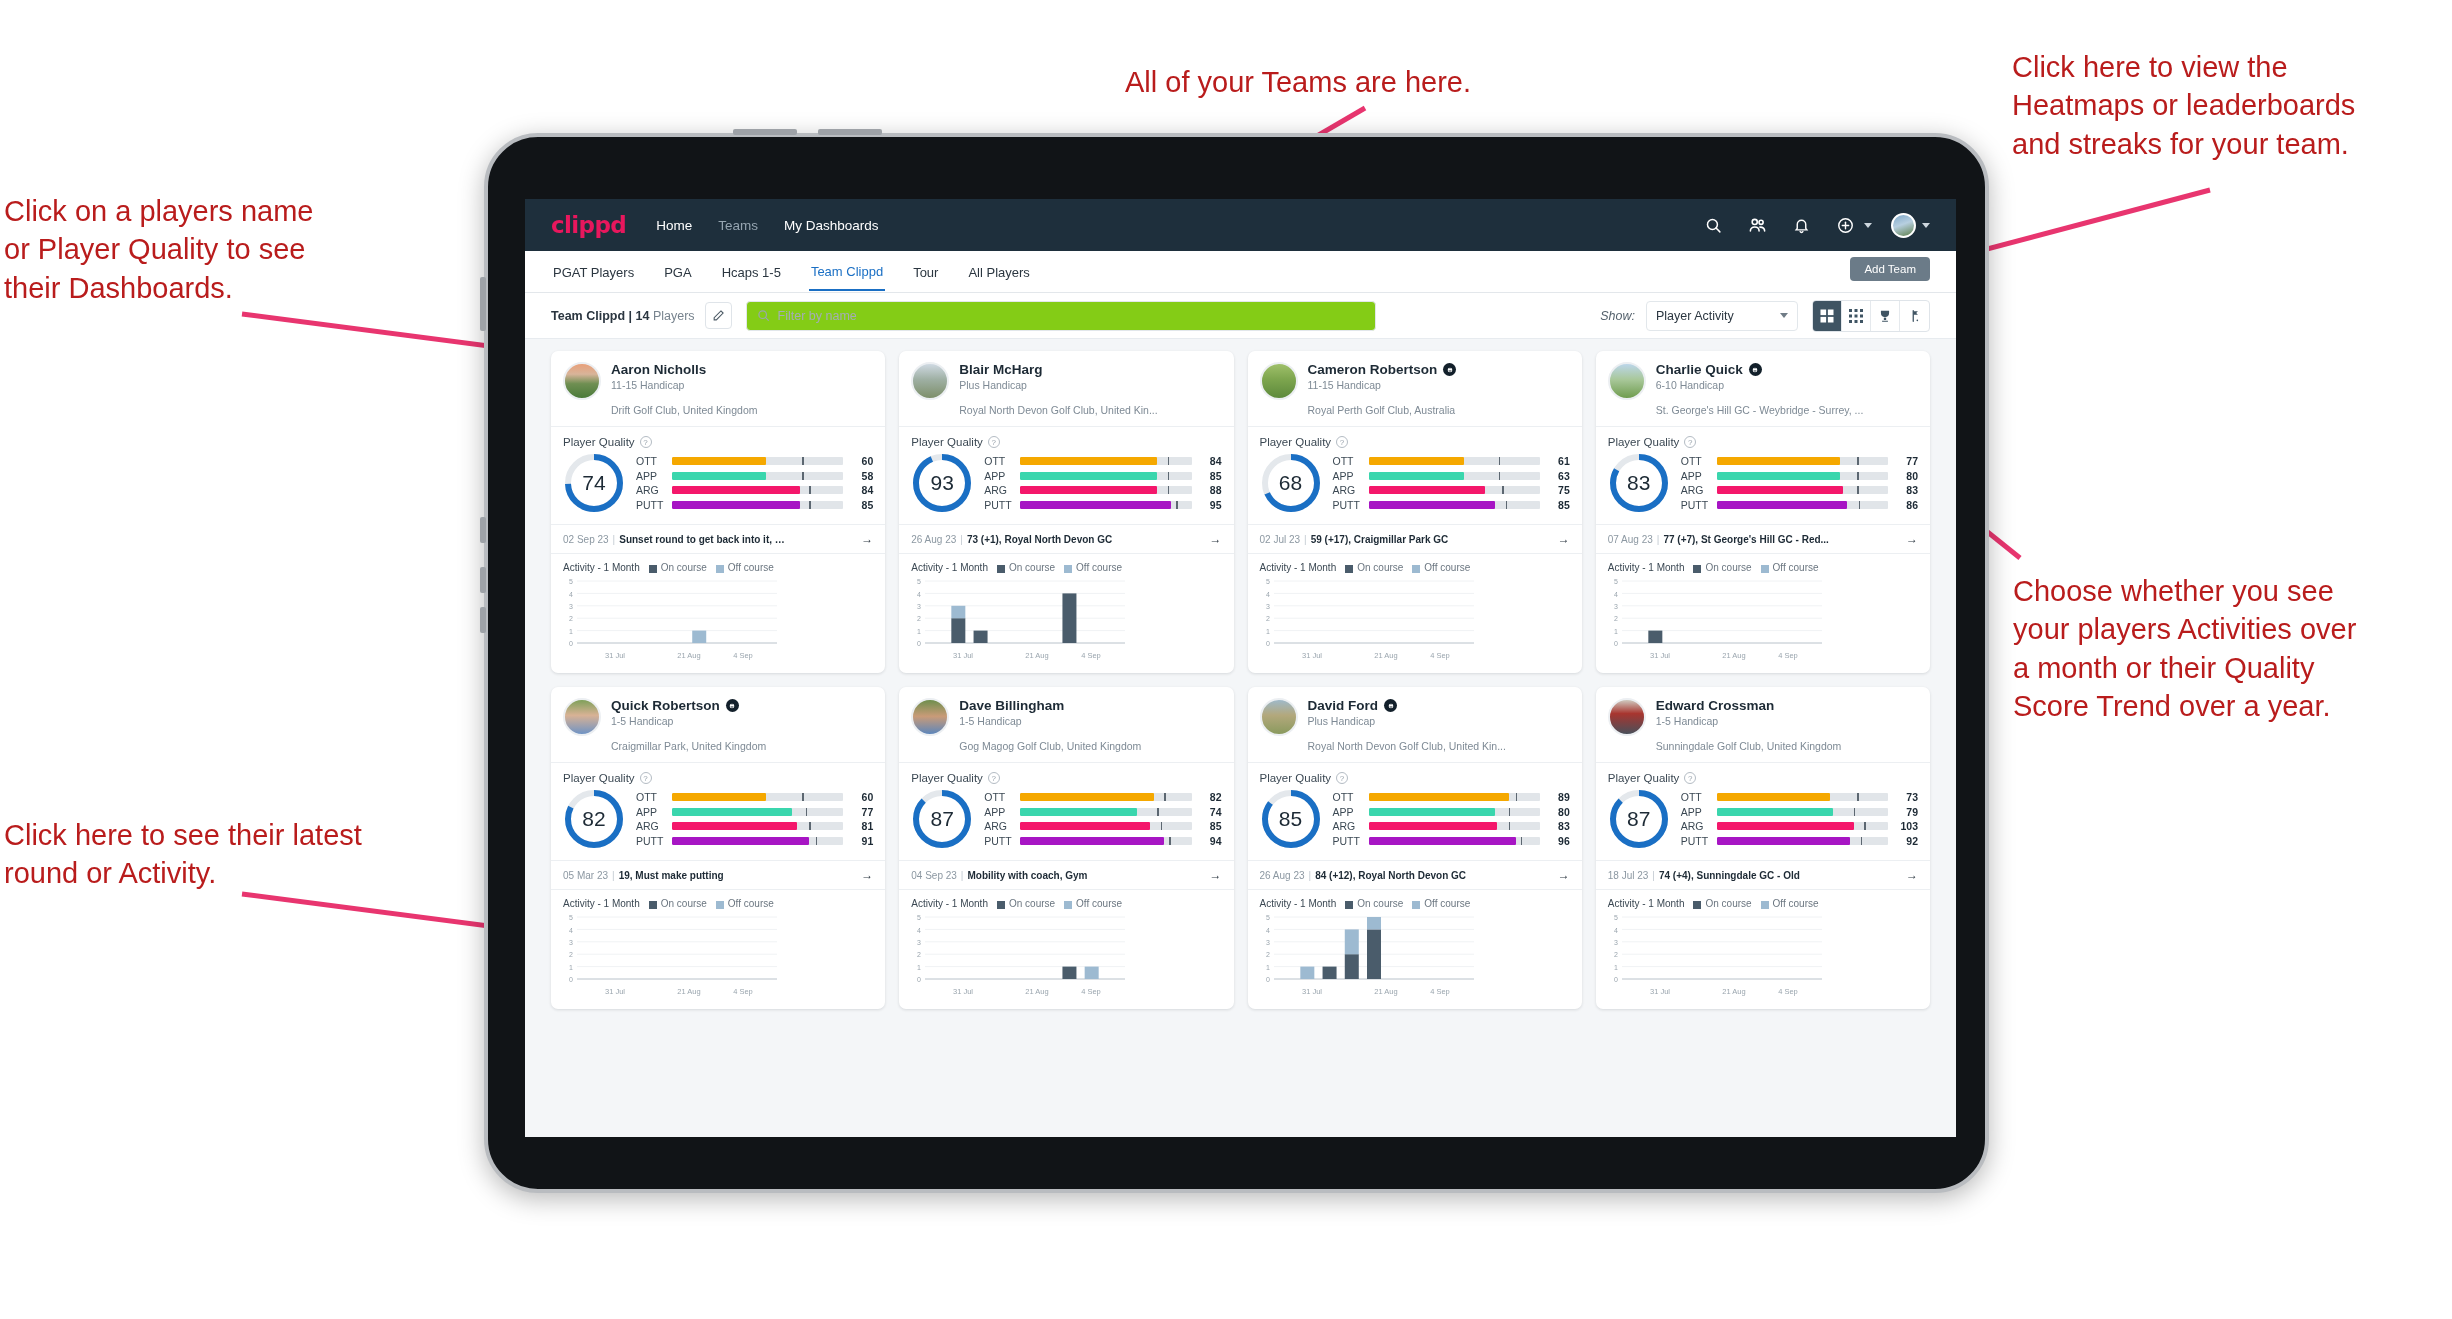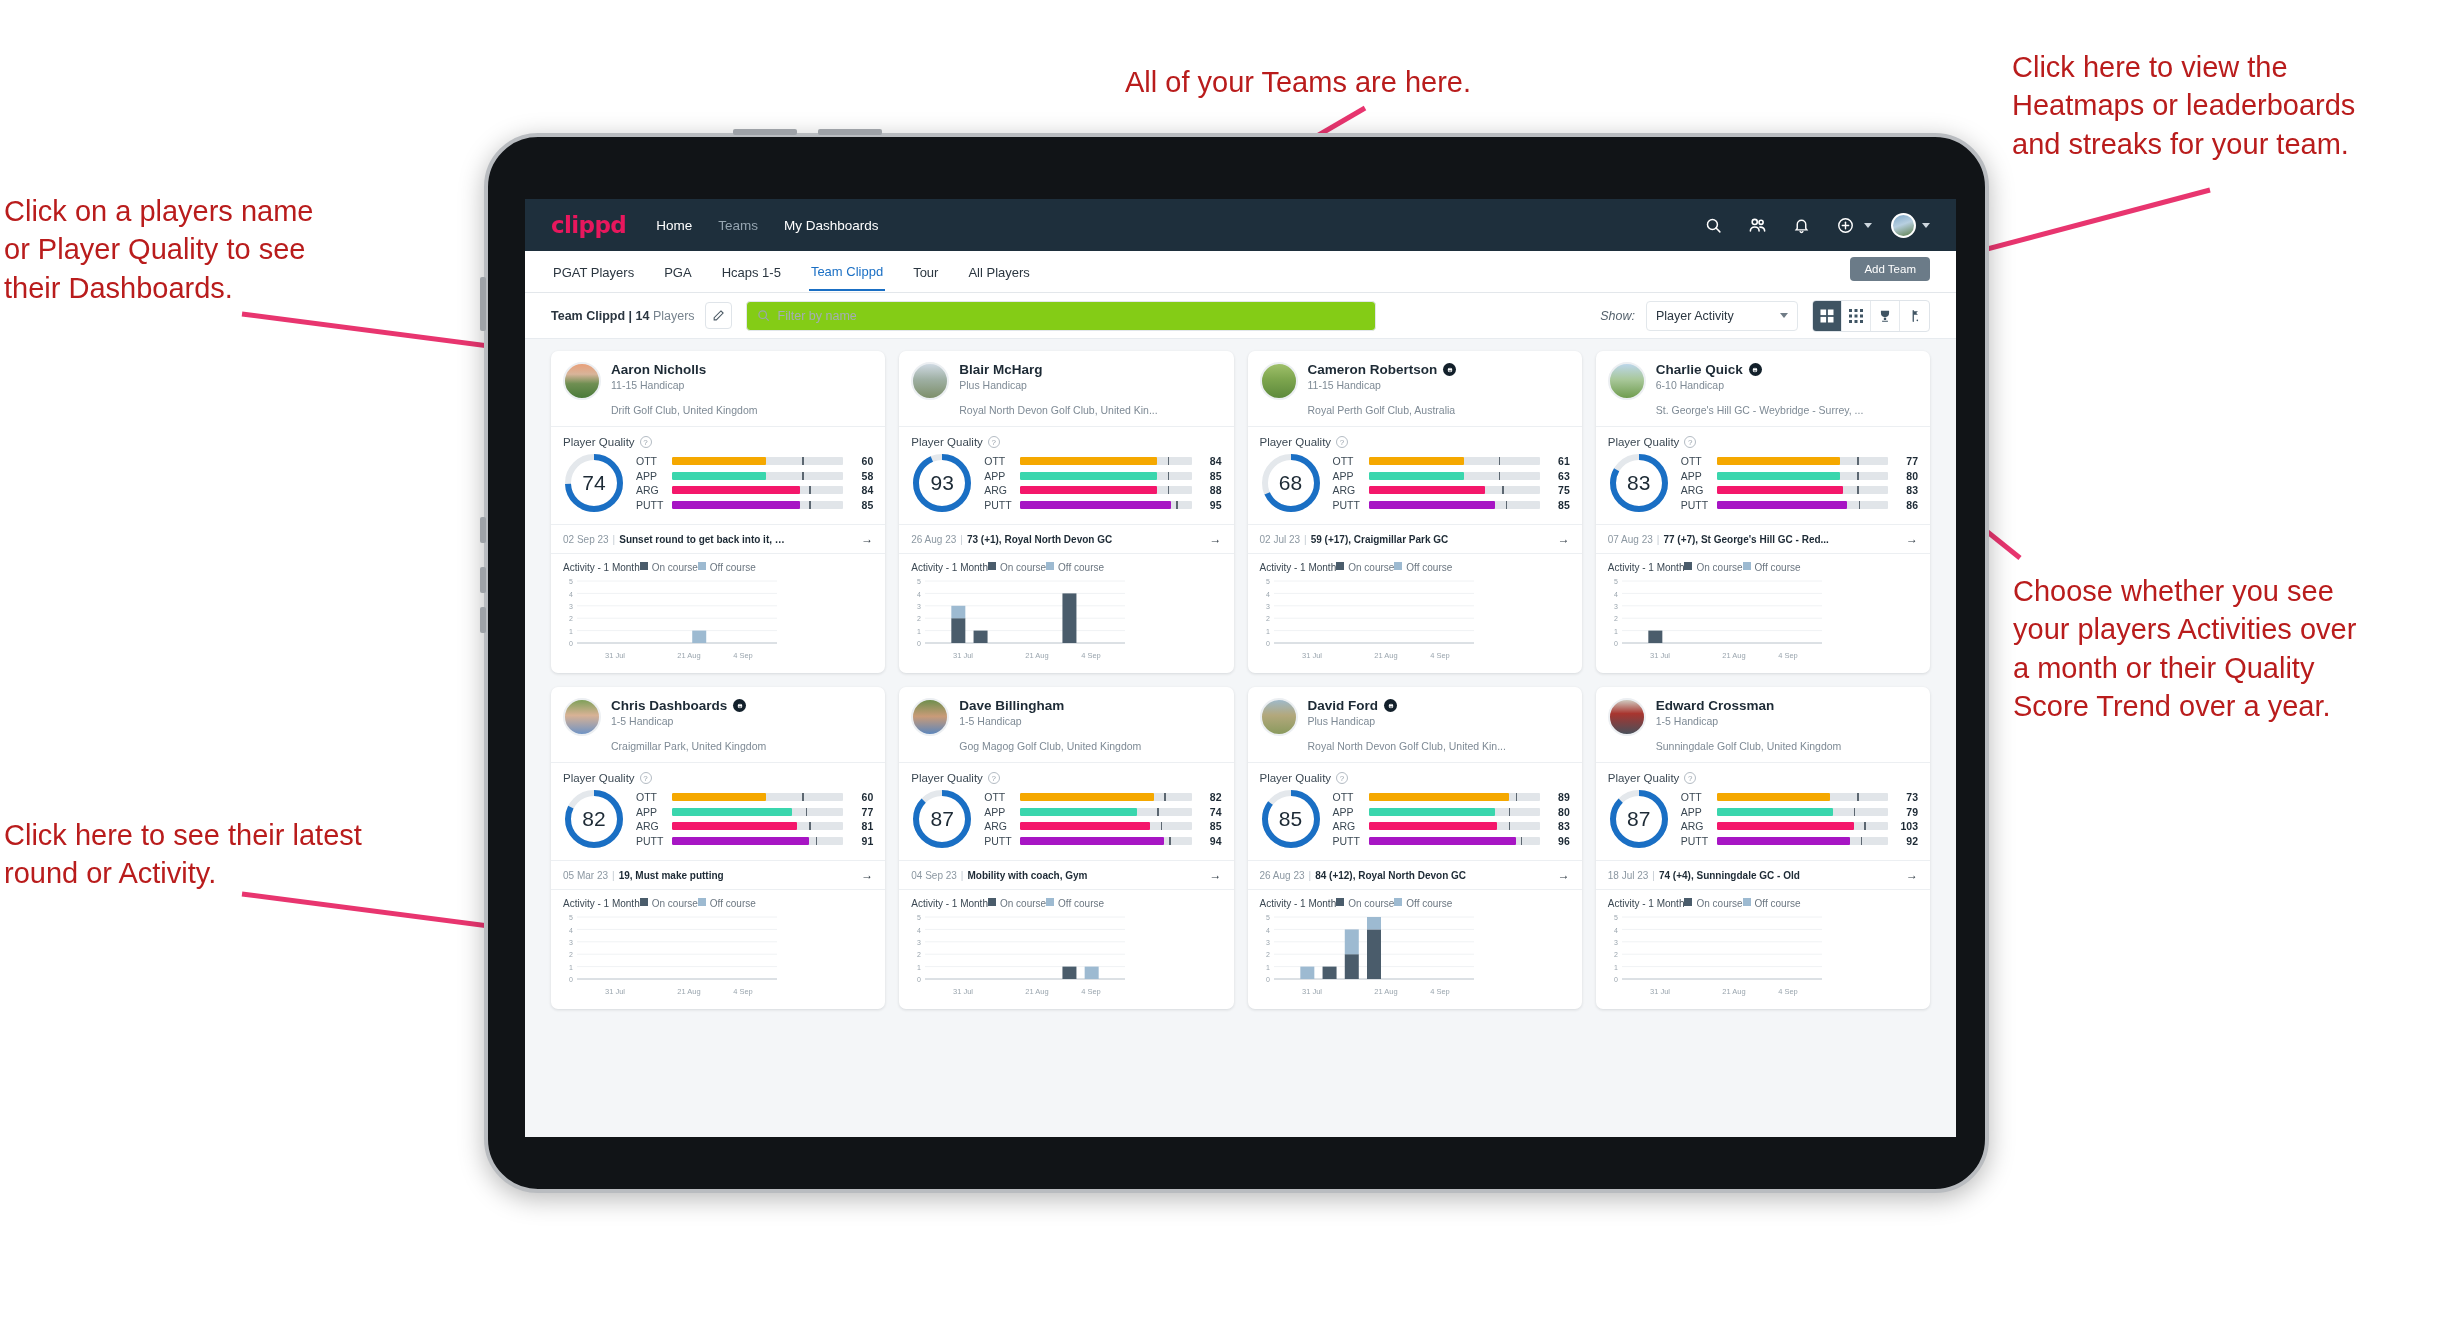--- a/index.html
+++ b/index.html
@@ -214,21 +214,21 @@
   .rtitle {
     color: #1d2a35; font-weight: bold; overflow: hidden;
     text-overflow: ellipsis; max-width: 168px;
   }
   .rarrow { margin-left: auto; color: #2b3640; font-size: 12px; }
 
   .act-head {
     display: flex; align-items: center; padding: 8px 12px 4px;
     font-size: 10px; color: #3b4853;
   }
-  .legend { display: flex; align-items: flex-start; color: #6b7680; }
+  .legend { display: flex; align-items: flex-end; margin-left: 9px; color: #6b7680; }
   .swatch { width: 8px; height: 8px; margin-right: 4px; }
   .chart { padding: 2px 12px 10px; }
   .chart svg { display: block; }
 
   .scroll-fade {
     position: absolute; left: 0; right: 0; bottom: 0; height: 6px;
     background: linear-gradient(to bottom, rgba(244,246,248,0), #f4f6f8);
   }
 </style>
 </head>
@@ -830,21 +830,21 @@
                   <text x="126.00000000000001" y="79" font-size="7.5" fill="#9aa5ae" text-anchor="middle" font-family="Liberation Sans, sans-serif">21 Aug</text>
                   <text x="180" y="79" font-size="7.5" fill="#9aa5ae" text-anchor="middle" font-family="Liberation Sans, sans-serif">4 Sep</text>
                 </svg>
               </div>
   </div>
             <div class="card">
     <div class="card-head">
       <div class="pavatar" style="background:linear-gradient(180deg,#7fa05a 0%,#d8b295 45%,#6f93c4 100%)"></div>
       <div style="min-width:0">
         <div class="pname">
-          <span>Chris Dashboards</span>
+          <span>Quick Robertson</span>
           <span class="verified">
             <svg width="8" height="8" viewBox="0 0 24 24" fill="#ffffff">
                         <circle cx="12" cy="12" r="11" fill="#13202b"></circle>
                         <path d="M12 5a7 7 0 1 0 0 14 7 7 0 0 0 0-14zm0 2.2c1.5 0 2.8.8 3.5 2H8.5c.7-1.2 2-2 3.5-2zM7.6 12h8.8c0 .6-.1 1.1-.3 1.6H7.9c-.2-.5-.3-1-.3-1.6zm1 3.2h6.8c-.8 1-2 1.6-3.4 1.6s-2.6-.6-3.4-1.6z" fill="#ffffff"></path>
                       </svg>
           </span>
         </div>
         <div class="phcap">1-5 Handicap</div>
         <div class="pclub">Craigmillar Park, United Kingdom</div>
       </div>

